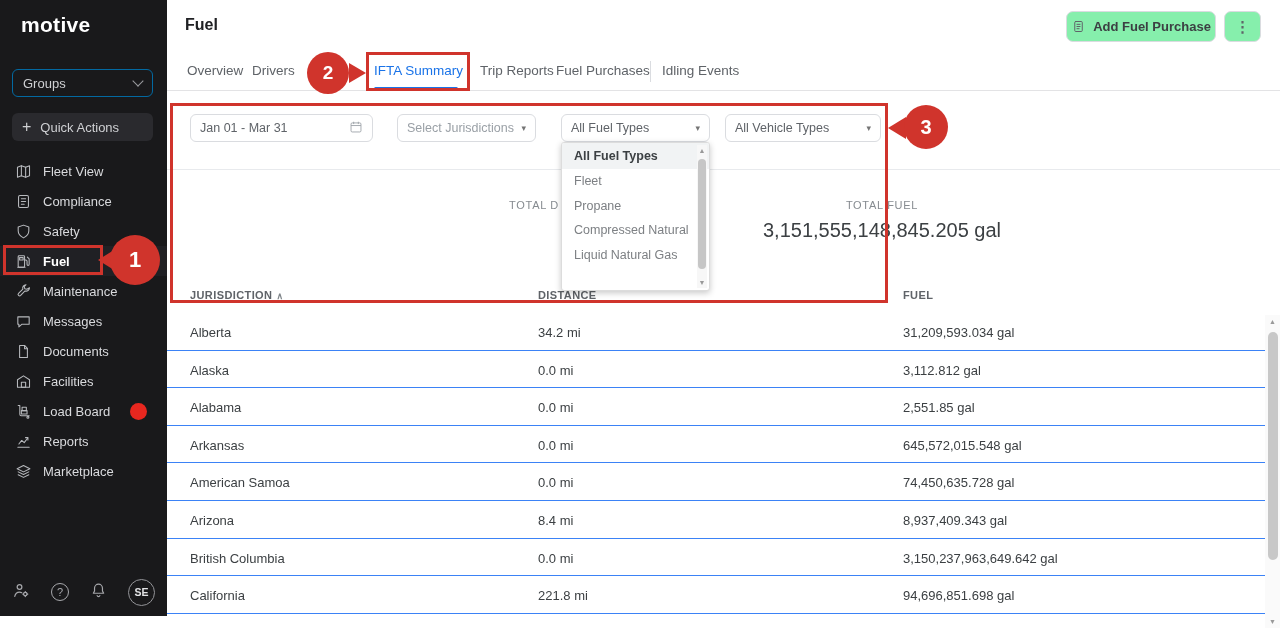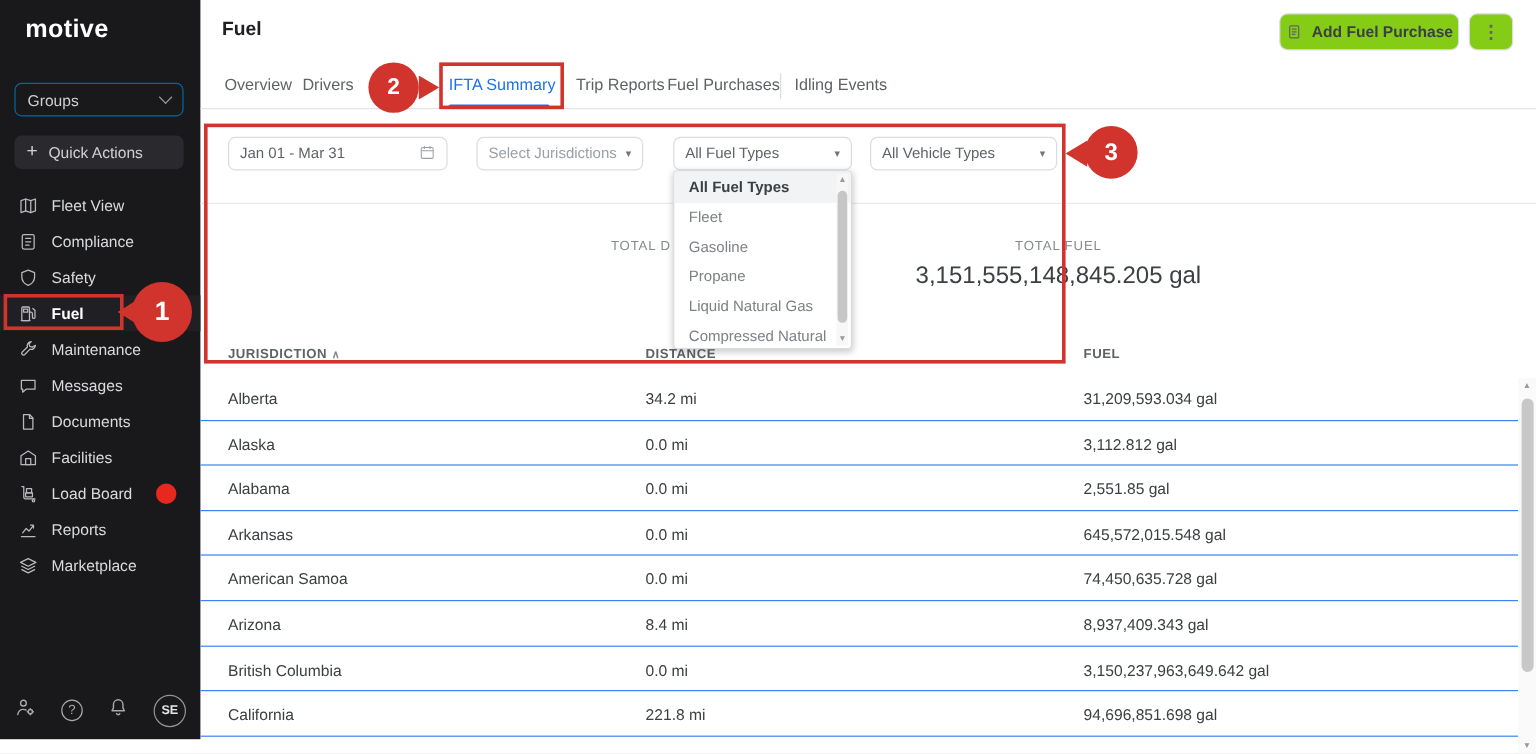--- a/index.html
+++ b/index.html
@@ -27,21 +27,21 @@
   .nav-ic { width:17px; height:17px; flex:0 0 17px; display:flex; align-items:center; }
   .nav-ic svg { width:17px; height:17px; stroke:#b7b9bd; fill:none; stroke-width:1.5; stroke-linejoin:round; stroke-linecap:round; }
   .dot-badge { width:17px; height:17px; border-radius:50%; background:#e8271f; margin-left:9px; }
   .side-footer { position:absolute; left:12px; right:12px; bottom:9px; height:30px; display:flex; align-items:center; justify-content:space-between; }
   .foot-ic svg { width:19px; height:19px; stroke:#a7a8ac; fill:none; stroke-width:1.5; stroke-linecap:round; stroke-linejoin:round; }
   .help-circle { width:18px; height:18px; border:1.4px solid #a7a8ac; border-radius:50%; color:#a7a8ac; font-size:11px; display:flex; align-items:center; justify-content:center; }
   .avatar { width:27px; height:27px; border:1px solid #939498; border-radius:50%; color:#e2e3e5; font-size:10.5px; font-weight:bold; display:flex; align-items:center; justify-content:center; }
 
   
   .page-title { left:185px; top:16px; font-size:16px; font-weight:bold; color:#202124; }
-  .btn { border:1px solid #dadce0; border-radius:7px; background:#84cc16; display:flex; align-items:center; justify-content:center; cursor:pointer; }
+  .btn { border:1px solid #dadce0; border-radius:7px; background:#86efac; display:flex; align-items:center; justify-content:center; cursor:pointer; }
   .add-btn { left:1066px; top:11px; width:150px; height:31px; gap:7px; font-size:13px; font-weight:bold; color:#3c4043; }
   .add-btn svg { width:15px; height:15px; stroke:#5f6368; fill:none; stroke-width:1.6; stroke-linecap:round; }
   .kebab-btn { left:1224px; top:11px; width:37px; height:31px; color:#5f6368; font-size:15px; font-weight:bold; }
 
   
   .tabbar-line { left:167px; top:90px; width:1113px; height:1px; background:#e3e3e5; }
   .tab { top:63px; font-size:13.5px; color:#5f6368; cursor:pointer; }
   .tab.active { color:#1a73e8; }
   .tab-underline { left:374px; top:87px; width:84px; height:3px; background:#1a73e8; border-radius:2px; }
   .tab-divider { left:650px; top:61px; width:1px; height:21px; background:#dadce0; }
@@ -340,24 +340,23 @@
 
   <div class="abs main-sb">
     <span class="sb-arrow" style="top:3px;">▲</span>
     <span class="thumb"></span>
     <span class="sb-arrow" style="bottom:3px;">▼</span>
   </div>
 
   <div class="abs menu">
     <div class="menu-item selected">All Fuel Types</div>
     <div class="menu-item">Fleet</div>
-    <div class="menu-item">Gasoline</div>
     <div class="menu-item">Propane</div>
+    <div class="menu-item">Compressed Natural</div>
     <div class="menu-item">Liquid Natural Gas</div>
-    <div class="menu-item">Compressed Natural</div>
     <div class="menu-sb">
       <span class="sb-arrow" style="top:2px;">▲</span>
       <span class="thumb"></span>
       <span class="sb-arrow" style="bottom:2px;">▼</span>
     </div>
   </div>
 
   <div class="abs anno red-box box1"></div>
   <div class="abs anno tail-left t1"></div>
   <div class="abs anno pin pin1">1</div>

